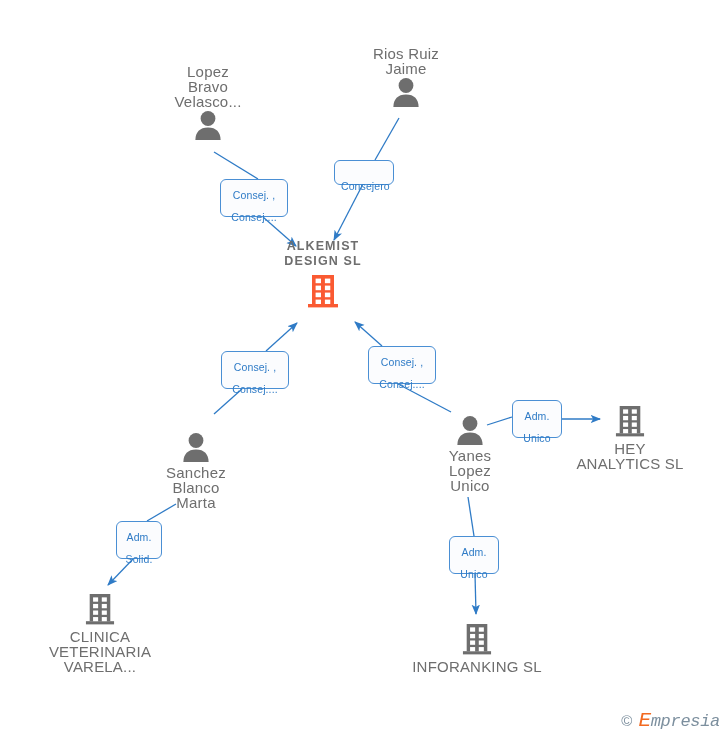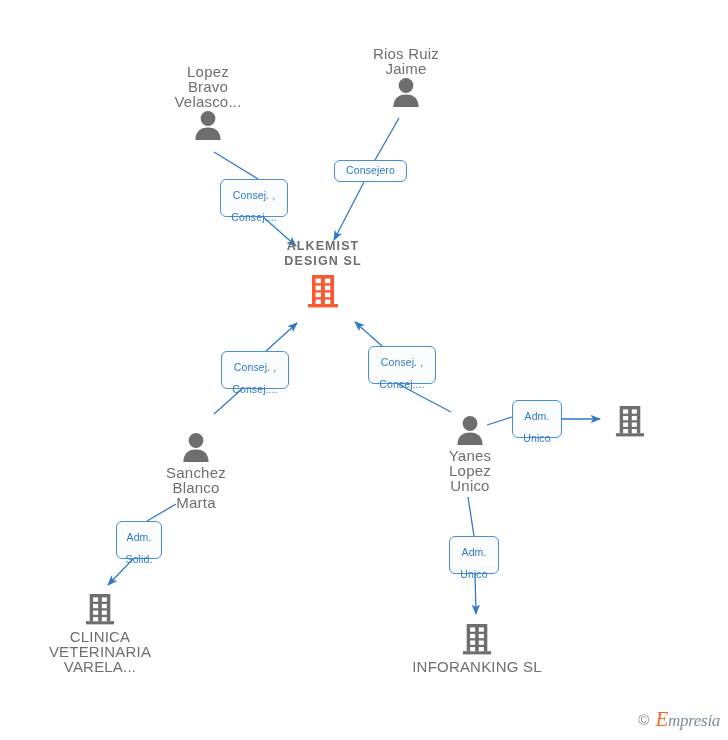--- a/index.html
+++ b/index.html
@@ -79,21 +79,21 @@
     align-items: center;
     gap: 6px;
     font-size: 16px;
   }
   #watermark .wm-c {
     color: #7c8f9e;
     font-size: 15px;
   }
   #watermark .wm-text {
     color: #7c8f9e;
-    font-family: Liberation Serif, serif;
+    font-family: Liberation Mono, monospace;
     font-style: italic;
     font-size: 17px;
     letter-spacing: -0.3px;
   }
   #watermark .wm-text .wm-e {
     color: #f26a21;
     font-size: 21px;
   }
 </style>
 </head>
@@ -204,20 +204,22 @@
         <rect x="8.6" y="5.6" width="5.4" height="4.6" fill="#ffffff"></rect>
         <rect x="17.9" y="5.6" width="5.4" height="4.6" fill="#ffffff"></rect>
         <rect x="8.6" y="12.6" width="5.4" height="4.6" fill="#ffffff"></rect>
         <rect x="17.9" y="12.6" width="5.4" height="4.6" fill="#ffffff"></rect>
         <rect x="8.6" y="19.6" width="5.4" height="4.6" fill="#ffffff"></rect>
         <rect x="17.9" y="19.6" width="5.4" height="4.6" fill="#ffffff"></rect>
         <rect x="8.6" y="26.6" width="5.4" height="4.4" fill="#ffffff"></rect>
         <rect x="17.9" y="26.6" width="5.4" height="4.4" fill="#ffffff"></rect>
       </svg>
     </span>
+    <span class="node-label">HEY
+ANALYTICS  SL</span>
   </div>
 
   <div class="node node-company" style="left:100px; top:592px;">
     <span class="node-icon">
       <svg width="30" height="34" viewBox="0 0 32 36" xmlns="http://www.w3.org/2000/svg">
         <path d="M5,2 L27,2 L27,31 L5,31 Z" fill="#6e6e6e"></path>
         <rect x="1" y="31" width="30" height="3.4" fill="#6e6e6e"></rect>
         <rect x="8.6" y="5.6" width="5.4" height="4.6" fill="#ffffff"></rect>
         <rect x="17.9" y="5.6" width="5.4" height="4.6" fill="#ffffff"></rect>
         <rect x="8.6" y="12.6" width="5.4" height="4.6" fill="#ffffff"></rect>
@@ -247,21 +249,21 @@
         <rect x="8.6" y="26.6" width="5.4" height="4.4" fill="#ffffff"></rect>
         <rect x="17.9" y="26.6" width="5.4" height="4.4" fill="#ffffff"></rect>
       </svg>
     </span>
     <span class="node-label">INFORANKING SL</span>
   </div>
 
   <div class="rel-box" style="left:220px; top:179px; width:68px; height:38px;">Consej. ,
 Consej....</div>
 
-  <div class="rel-box" style="left:334px; top:160px; width:73px; height:22px; line-height:13px; padding-top:3px;">Consejero</div>
+  <div class="rel-box" style="left:334px; top:160px; width:60px; height:22px; line-height:13px; padding-top:19px;">Consejero</div>
 
   <div class="rel-box" style="left:221px; top:351px; width:68px; height:38px;">Consej. ,
 Consej....</div>
 
   <div class="rel-box" style="left:368px; top:346px; width:68px; height:38px;">Consej. ,
 Consej....</div>
 
   <div class="rel-box" style="left:116px; top:521px; width:46px; height:38px;">Adm.
 Solid.</div>
 

